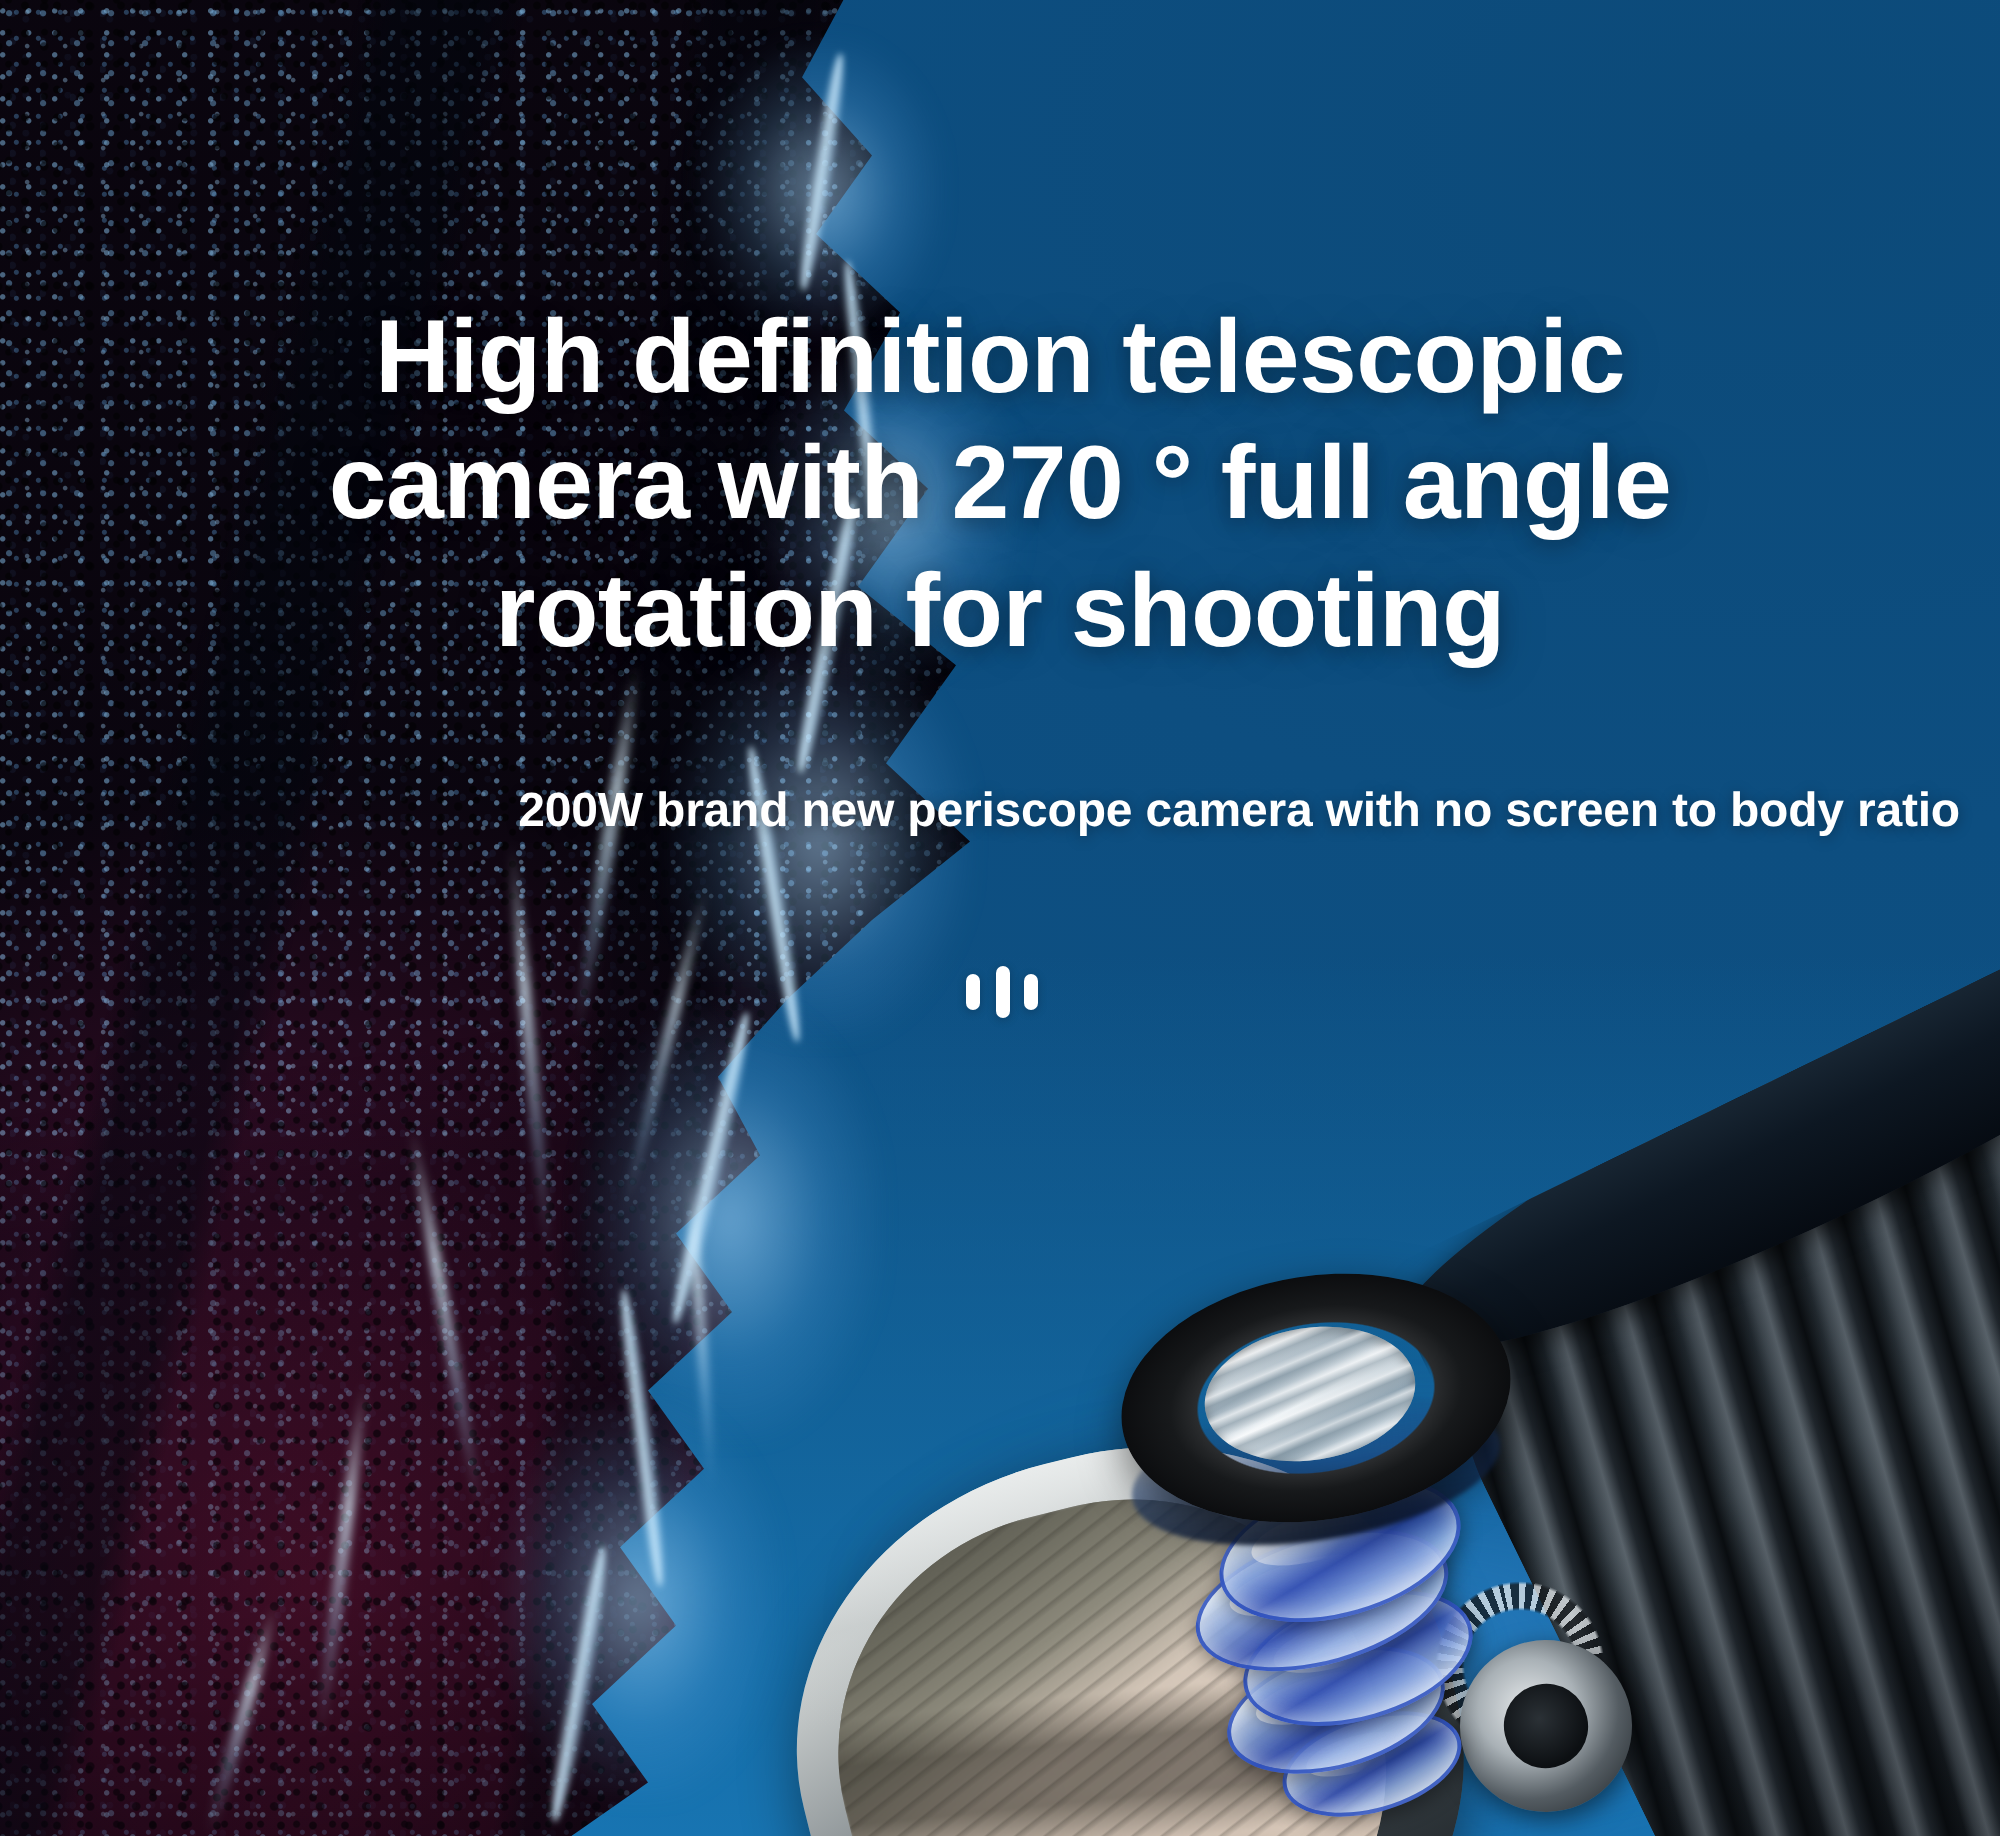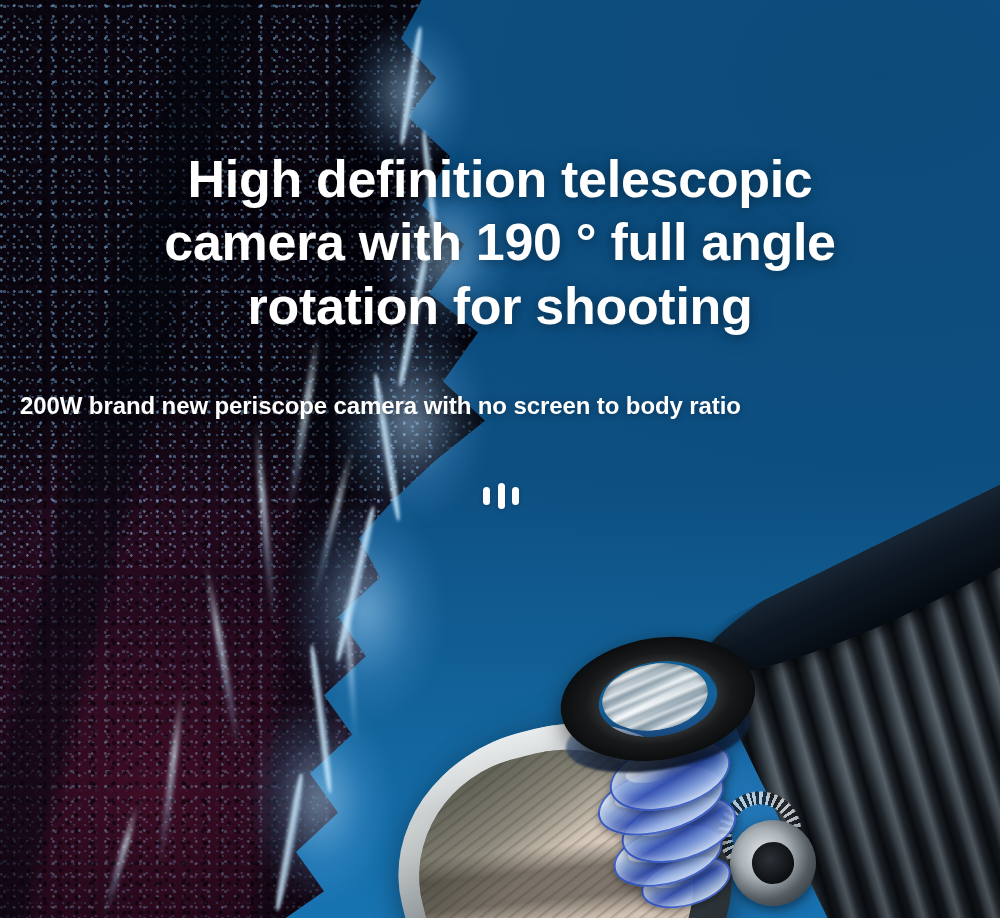--- a/index.html
+++ b/index.html
@@ -134,21 +134,21 @@
     font-size:52px;
     line-height:1.22;
     letter-spacing:-0.3px;
     text-shadow:0 2px 10px rgba(0,0,0,.30), 0 0 26px rgba(0,0,0,.18);
     padding:0 60px;
     white-space:pre-line;
   }
   .subhead {
     position:absolute;
     left:0; right:0; top:392px;
-    text-align:left;
+    text-align:right;
     color:#ffffff;
     font-weight:700;
     font-size:24px;
     letter-spacing:-0.1px;
     text-shadow:0 1px 7px rgba(0,0,0,.35);
     padding:0 20px;
   }
 
   
   .signal-icon {
@@ -400,21 +400,21 @@
       <div class="wisp" style="left:262px; top:420px; width:6px;  height:210px; transform:rotate(-5deg);"></div>
       <div class="wisp" style="left:330px; top:440px; width:5px;  height:170px; transform:rotate(14deg);"></div>
       <div class="wisp" style="left:220px; top:560px; width:6px;  height:200px; transform:rotate(-10deg);"></div>
       <div class="wisp" style="left:168px; top:690px; width:6px;  height:180px; transform:rotate(7deg);"></div>
       <div class="wisp" style="left:348px; top:586px; width:5px;  height:160px; transform:rotate(-4deg);"></div>
       <div class="wisp" style="left:118px; top:800px; width:6px;  height:120px; transform:rotate(16deg);"></div>
     </div>
   </div>
 
   <div class="headline">High definition telescopic
-camera with 190 ° full angle
+camera with 270 ° full angle
 rotation for shooting</div>
 
   <div class="subhead">200W brand new periscope camera with no screen to body ratio</div>
 
   <div class="signal-icon">
     <span class="bar b1"></span>
     <span class="bar b2"></span>
     <span class="bar b3"></span>
   </div>
 

